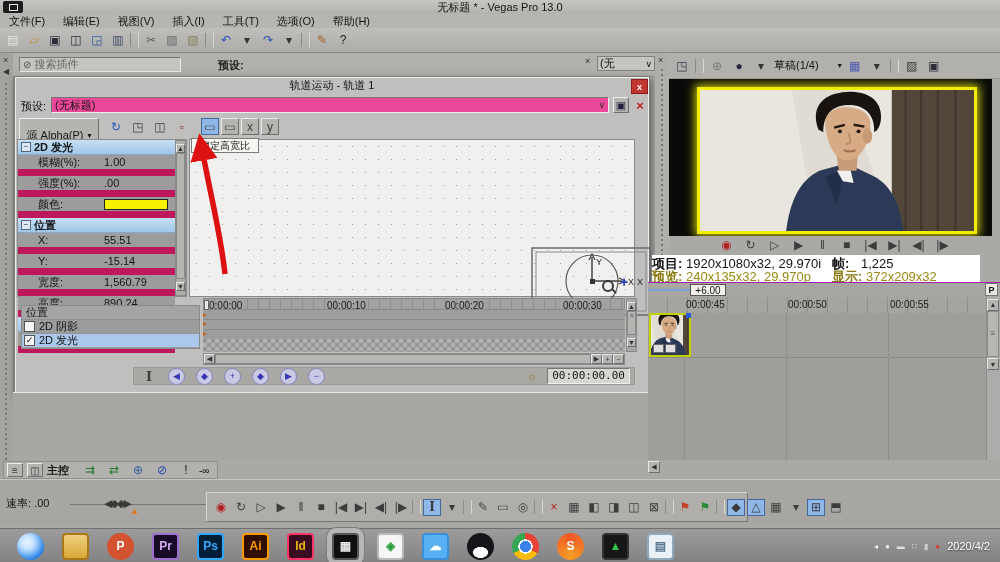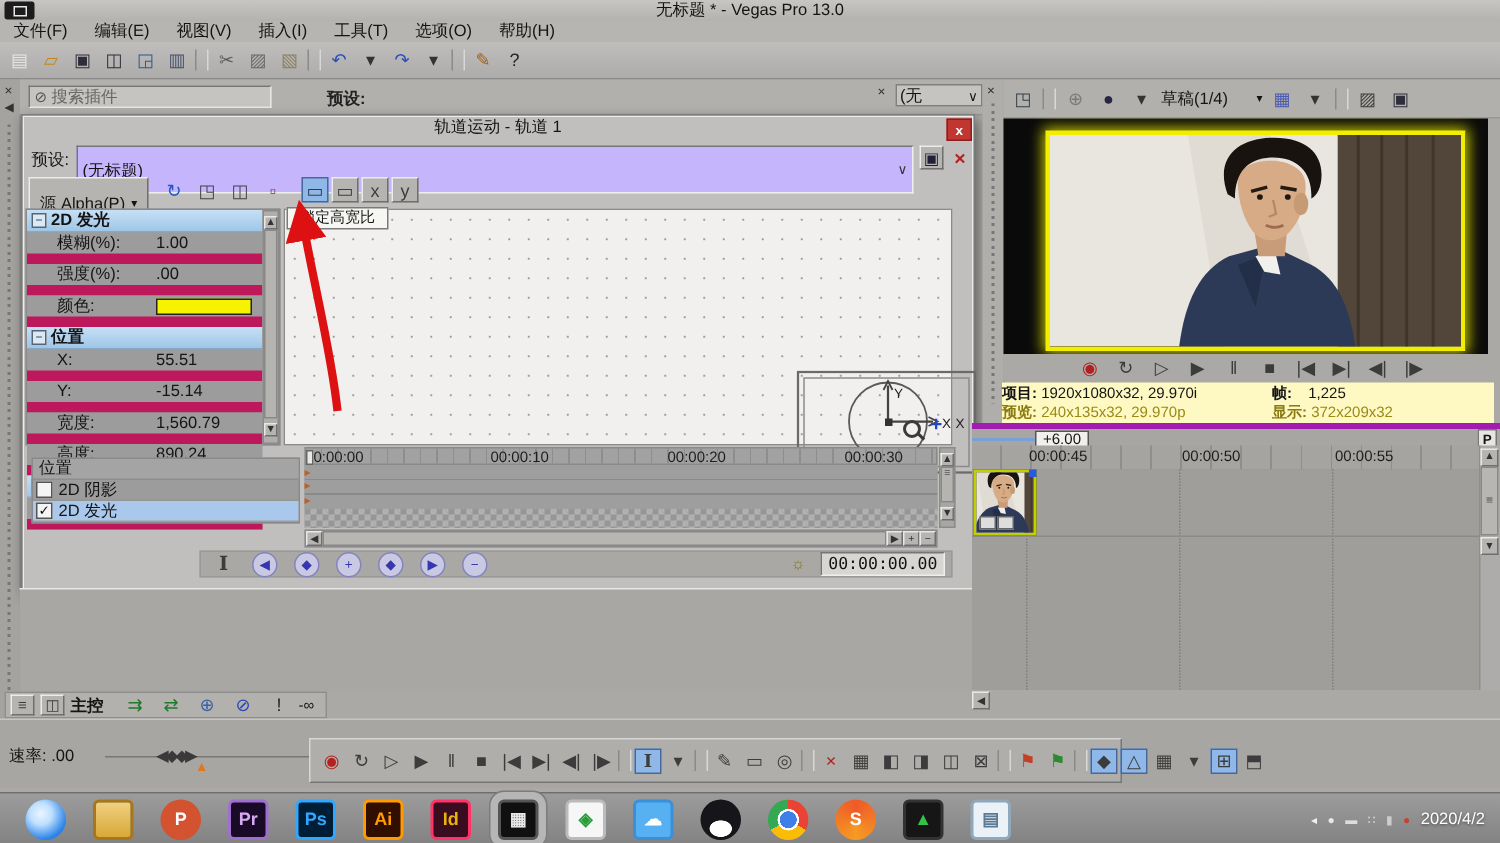--- a/index.html
+++ b/index.html
@@ -134,21 +134,21 @@
       <span style="font-size:9px">∨</span>
     </div>
   </div>
 
   <div class="a" style="left:14px;top:76px;width:634px;height:316px;background:#c0bfbd;border:1px solid #7d7d7d;box-shadow:2px 3px 8px rgba(0,0,0,.45), inset 0 0 0 1px #ececea">
 
     <div class="a" style="left:0;top:0;width:634px;height:17px;text-align:center;line-height:17px">轨道运动 - 轨道 1</div>
     <div class="a flex" style="left:616px;top:2px;width:15px;height:13px;background:#c23632;border:1px solid #8c1f1c;color:#fff;font-size:9px;font-weight:bold;justify-content:center">x</div>
 
     <span class="a" style="left:6px;top:22px">预设:</span>
-    <div class="a flex" style="left:36px;top:20px;width:558px;height:32px;background:#c4b5fd;border:1px solid;border-color:#777 #eee #eee #777;padding:0 3px;justify-content:space-between;box-sizing:border-box">
+    <div class="a flex" style="left:36px;top:20px;width:558px;height:16px;background:#ec4899;border:1px solid;border-color:#777 #eee #eee #777;padding:0 3px;justify-content:space-between;box-sizing:border-box">
       <span>(无标题)</span>
       <span style="font-size:9px;color:#333">∨</span>
     </div>
     <div class="a btn" style="left:598px;top:20px;width:16px;height:16px;color:#20203a;font-size:11px">▣</div>
     <div class="a flex" style="left:617px;top:20px;width:16px;height:16px;color:#b82020;font-weight:bold;font-size:13px;justify-content:center">×</div>
 
     <div class="a btn flex" style="left:4px;top:41px;width:80px;height:17px;gap:4px;padding:16px 4px">
       <span>源 Alpha(P)</span>
       <span style="font-size:8px">▾</span>
     </div>
@@ -345,32 +345,32 @@
       <span class="ic">▷</span>
       <span class="ic">▶</span>
       <span class="ic">‖</span>
       <span class="ic">■</span>
       <span class="ic">|◀</span>
       <span class="ic">▶|</span>
       <span class="ic">◀|</span>
       <span class="ic">|▶</span>
     </div>
 
-  <div class="a" style="left:668px;top:255px;width:328px;height:28px;background:#fef9c3;font-size:10px">
+  <div class="a" style="left:652px;top:255px;width:328px;height:28px;background:#ffffff;font-size:13px">
     <span class="a" style="left:0;top:0"><b>项目:</b>
       <span>1920x1080x32, 29.970i</span></span>
     <span class="a" style="left:180px;top:0"><b>帧:</b>
       <span style="padding-left:8px">1,225</span></span>
     <span class="a" style="left:0;top:13px;color:#8a7a10"><b>预览:</b>
       <span style="color:#9a8a14">240x135x32, 29.970p</span></span>
     <span class="a" style="left:180px;top:13px;color:#8a7a10"><b>显示:</b>
       <span style="color:#9a8a14">372x209x32</span></span>
   </div>
 
-  <div class="a" style="left:648px;top:282px;width:352px;height:15px;background:#a8a6a3;border-top:4px solid #a21caf">
+  <div class="a" style="left:648px;top:282px;width:352px;height:15px;background:#a8a6a3;border-top:1px solid #a21caf">
     <div class="a" style="left:0;top:6px;width:42px;height:2px;background:#7aa0d8"></div>
     <div class="a" style="left:42px;top:1px;width:36px;height:12px;background:#f2f0ec;border:1px solid #555;font-size:10px;text-align:center;line-height:12px;box-sizing:border-box">+6.00</div>
     <div class="a" style="left:337px;top:0;width:13px;height:13px;background:#e8e6e2;border:1px solid #777;font-size:9px;font-weight:bold;text-align:center;line-height:12px;box-sizing:border-box">P</div>
   </div>
 
   <div class="a" style="left:648px;top:297px;width:338px;height:16px;background:#a6a4a1;border-bottom:1px solid #8e8e8e;background-image:repeating-linear-gradient(90deg,transparent 0 19px,#8e8e8e 19px 20px)">
     <span class="rlab" style="left:38px;top:2px">00:00:45</span>
     <span class="rlab" style="left:140px;top:2px">00:00:50</span>
     <span class="rlab" style="left:242px;top:2px">00:00:55</span>
   </div>

